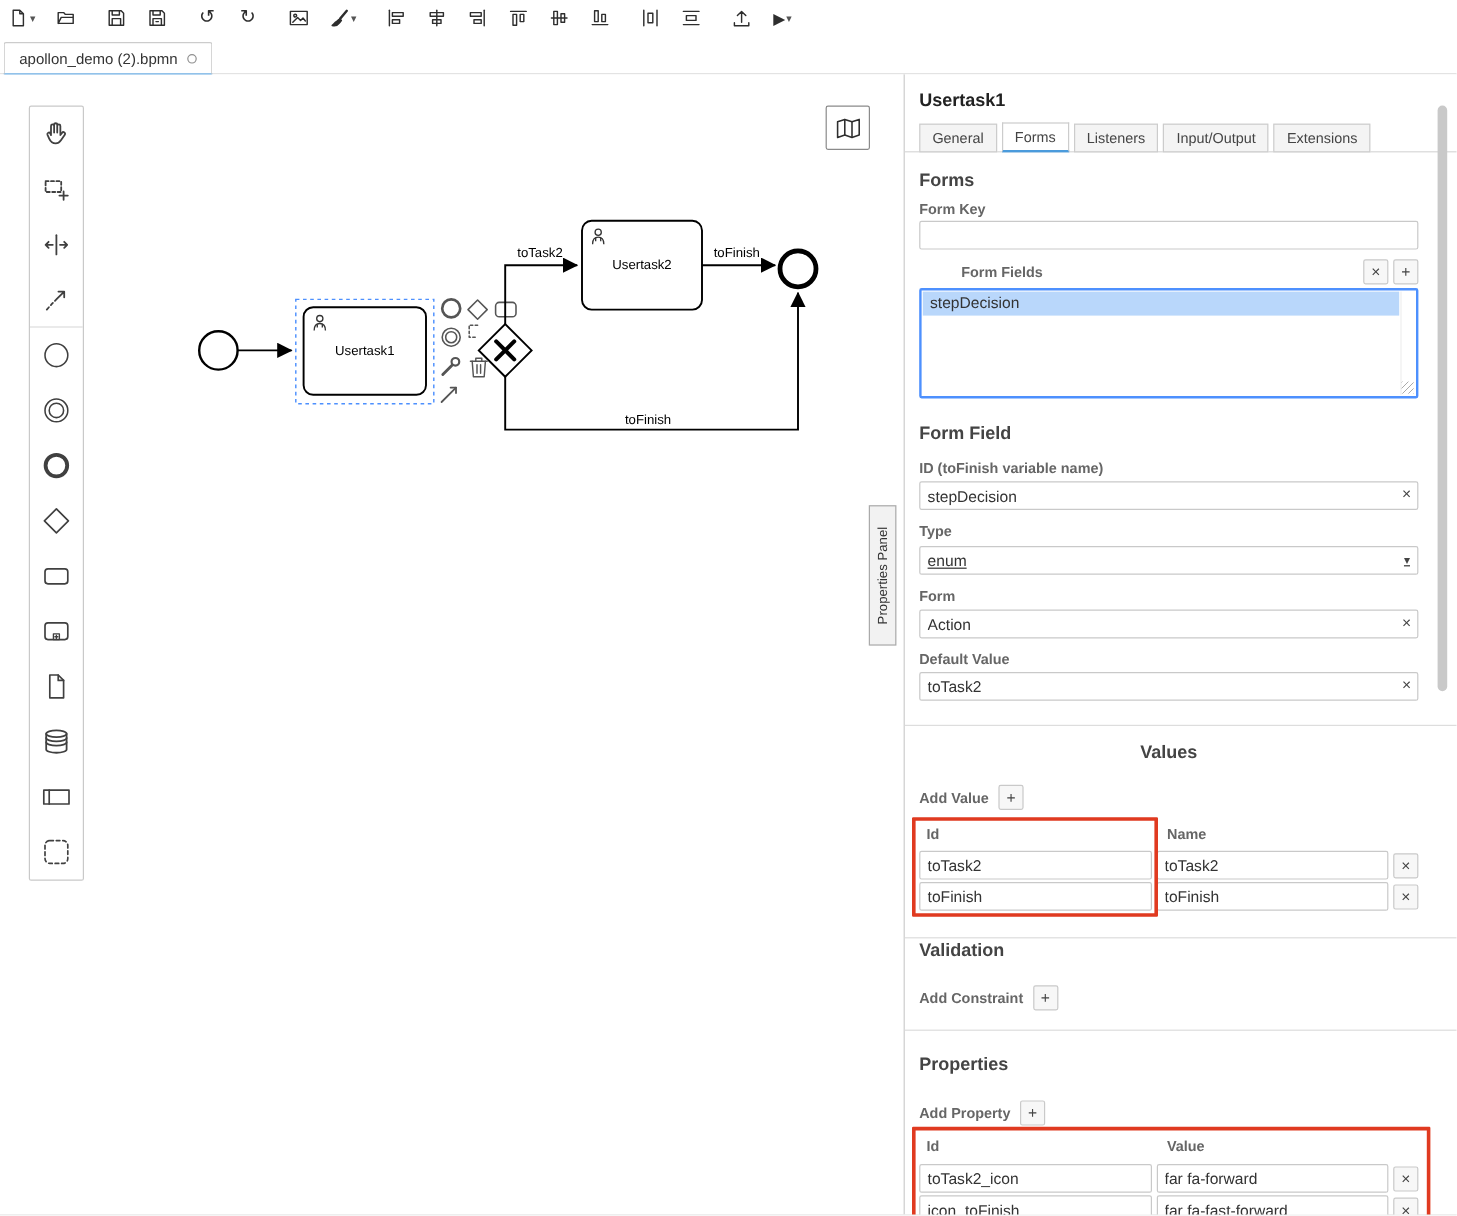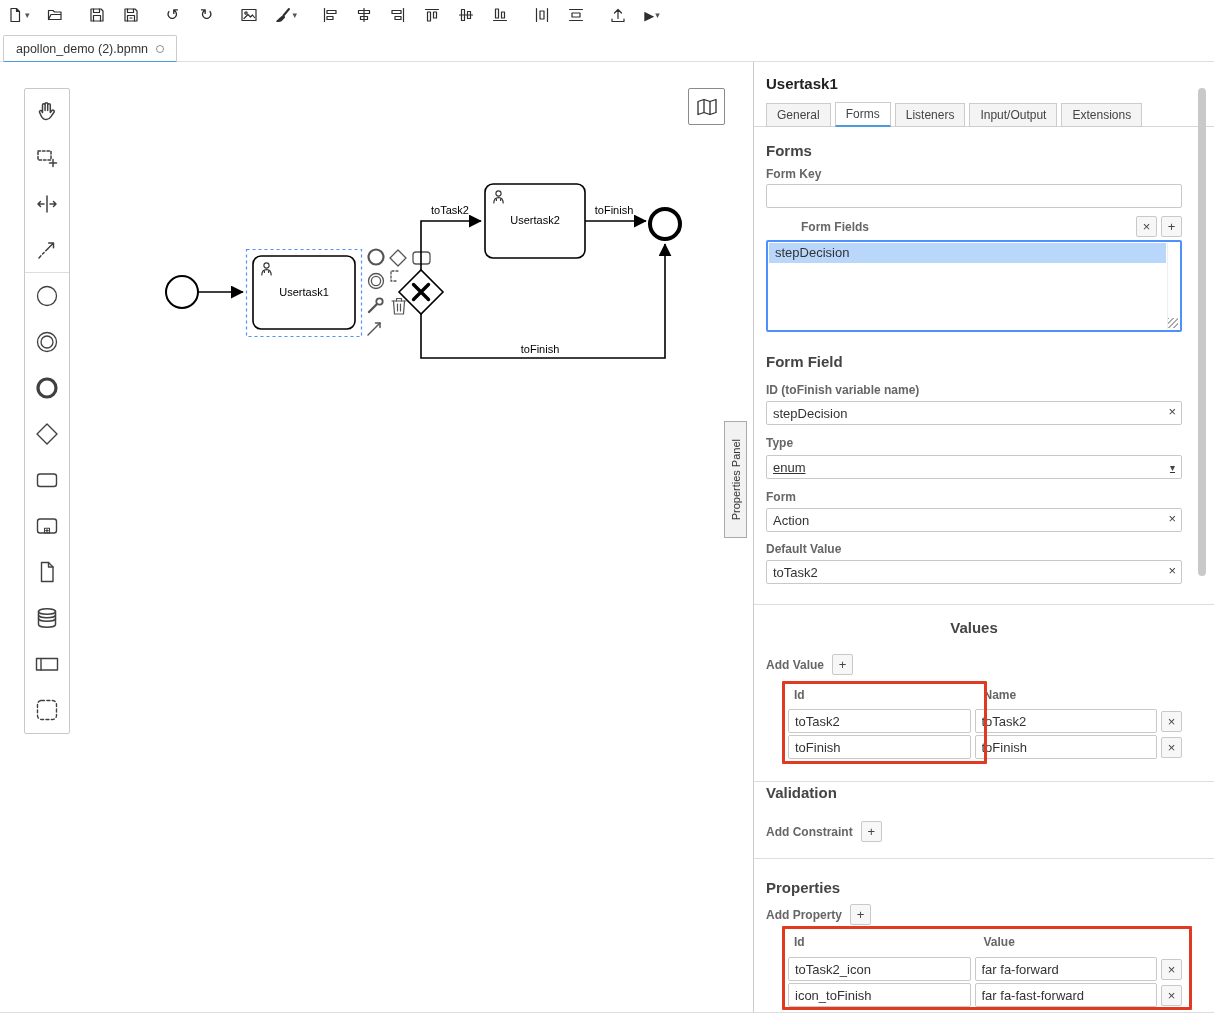--- a/index.html
+++ b/index.html
@@ -55,21 +55,21 @@
   .sq{width:21px;height:21px;border:1px solid #c9c9c9;background:#f7f7f7;font-size:13px;display:flex;align-items:center;justify-content:center;border-radius:2px;cursor:pointer;color:#444;padding:0;flex:0 0 21px;}
   .row{display:flex;align-items:center;gap:4px;}
   .sel{display:flex;align-items:center;justify-content:space-between;cursor:pointer;text-decoration:underline;}
   .sel .sc{font-size:10px;color:#444;}
   .listbox{position:relative;height:92px;border:2px solid #4d90fe;border-radius:2px;background:#fff;overflow:hidden;}
   .lb-item{height:20px;line-height:20px;padding:0 6px;font-size:13px;background:#b9d7fb;margin:1px 14px 0 1px;cursor:pointer;}
   .lb-track{position:absolute;top:1px;right:12px;bottom:1px;width:1px;background:#eee;}
   .lb-grip{position:absolute;right:2px;bottom:2px;width:10px;height:10px;background:repeating-linear-gradient(135deg,#aaa 0 1px,transparent 1px 3.5px);}
   .hr{height:1px;background:#ddd;margin:0 -32px 0 -12px;}
   .add-row{display:flex;align-items:center;gap:8px;}
-  .tbl{position:relative;margin-left:22px;}
+  .tbl{position:relative;}
   .thead{display:flex;gap:4px;}
   .th{flex:1;font-size:12px;font-weight:bold;color:#666;padding-left:6px;}
   .th2{padding-left:12px;}
   .th-sp{width:21px;flex:0 0 21px;}
   .trow{display:flex;align-items:center;gap:4px;margin-top:2px;}
   .trow .inp{flex:1;}
   .ann{position:absolute;border:3px solid #e03a20;pointer-events:none;border-radius:1px;}
   .ann-values{left:-6px;top:-7px;width:205px;bottom:-5px;}
   .ann-props{left:-6px;top:-9px;right:-10px;bottom:-3px;}
   .pp-scroll{position:absolute;right:8px;top:26px;width:8px;height:488px;background:#c9c9c9;border-radius:4px;cursor:pointer;}
@@ -452,21 +452,21 @@
 
         <div class="hd" style="margin-top:2px;">Validation</div>
         <div class="add-row" style="margin-top:20px;">
           <span class="fl">Add Constraint</span>
           <button class="sq">+</button>
         </div>
 
         <div class="hr" style="margin-top:16px;"></div>
 
         <div class="hd" style="margin-top:20px;">Properties</div>
-        <div class="add-row" style="margin-top:8px;">
+        <div class="add-row" style="margin-top:21px;">
           <span class="fl">Add Property</span>
           <button class="sq">+</button>
         </div>
         <div class="tbl" style="margin-top:10px;">
           <div class="ann ann-props"></div>
           <div class="thead">
             <span class="th">Id</span>
             <span class="th th2">Value</span>
             <span class="th-sp"></span>
           </div>

